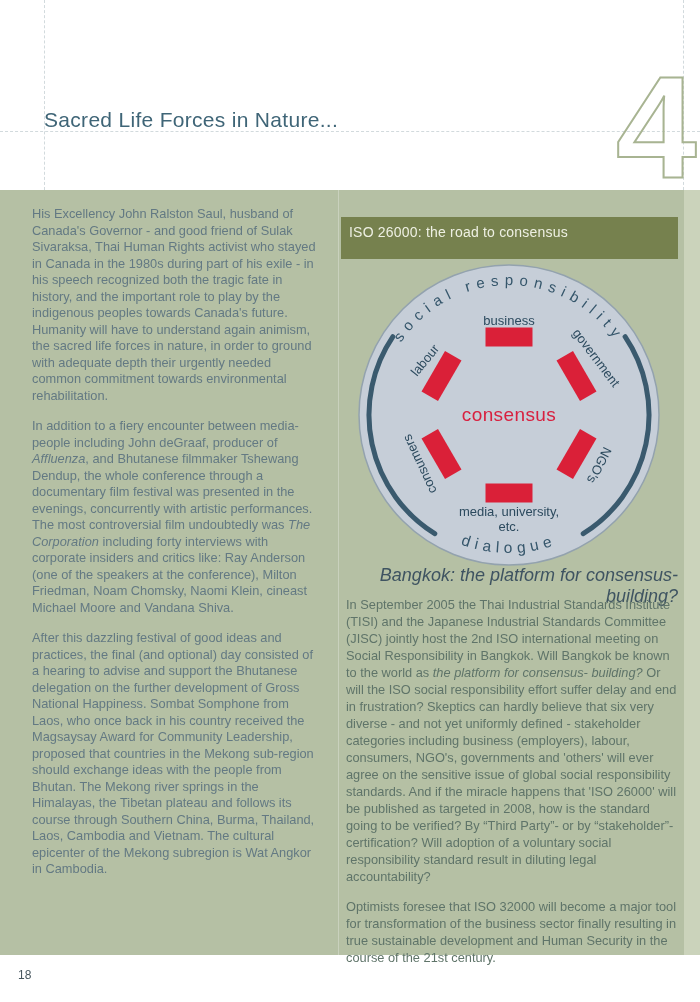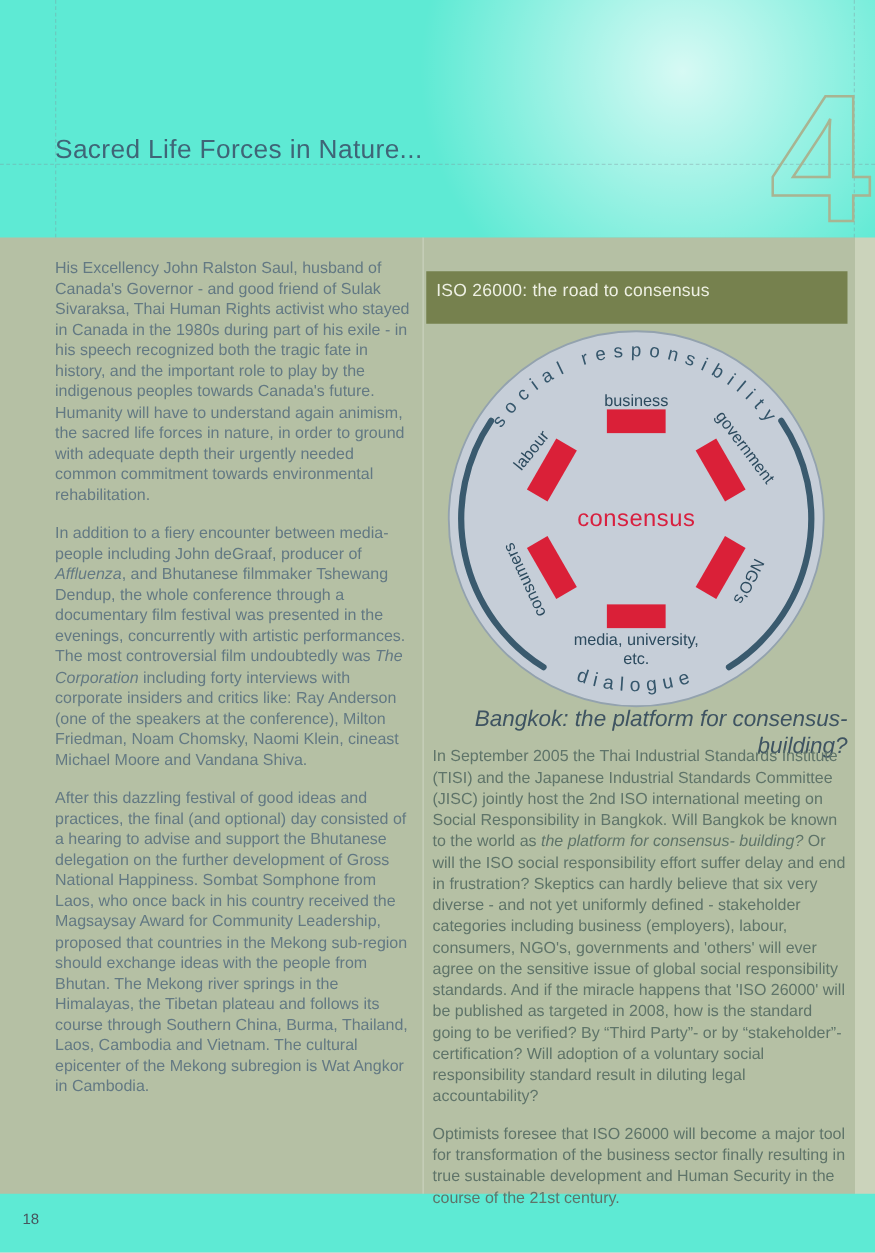--- a/index.html
+++ b/index.html
@@ -1,18 +1,18 @@
 <!DOCTYPE html>
 <html><head>
 <meta charset="utf-8">
 <style>
   html,body{margin:0;padding:0;background:#dfe3e5;}
   .page{
     position:relative;width:700px;height:1002px;margin:0 auto;
-    background:#5eead4;overflow:hidden;
+    background:#ffffff;overflow:hidden;
     font-family:"Liberation Sans","DejaVu Sans",sans-serif;
   }
   .bg-glow{
     position:absolute;left:0;top:0;width:700px;height:190px;
     background:radial-gradient(circle 300px at 78% 30%, rgba(255,255,255,.75), rgba(255,255,255,0) 70%);
   }
   .guide-v{position:absolute;width:0;border-left:1px dashed rgba(125,148,158,.35);}
   .guide-h{position:absolute;height:0;border-top:1px dashed rgba(125,148,158,.35);}
 
   .page-title{
@@ -22,21 +22,21 @@
   .chapter-numeral{
     position:absolute;left:616px;top:55px;
     font-size:145px;line-height:1;font-weight:700;
     color:transparent;-webkit-text-stroke:2px #a8b492;
   }
 
   .green-block{position:absolute;left:0;top:190px;width:684px;height:765px;background:#b5c0a4;}
   .green-strip{position:absolute;left:684px;top:190px;width:16px;height:765px;background:#cbd3bb;}
   .col-seam{position:absolute;left:338px;top:190px;width:1px;height:765px;background:rgba(255,255,255,.28);}
 
-  .left-col{position:absolute;left:44px;top:206px;width:289px;}
+  .left-col{position:absolute;left:32px;top:206px;width:289px;}
   .body-para{margin:0 0 14px 0;font-size:12.8px;line-height:16.5px;color:#637983;}
   .body-para em{font-style:italic;}
 
   .box-header{
     position:absolute;left:341px;top:217px;width:337px;height:42px;
     background:#76814e;color:#eef0e3;font-size:14px;line-height:30px;
     padding-left:8px;box-sizing:border-box;letter-spacing:.2px;
   }
   .diagram-svg{position:absolute;left:354px;top:260px;}
   .diagram-caption{
@@ -114,18 +114,18 @@
     <text class="diag-label" transform="translate(-72,76) rotate(-115)" text-anchor="start">consumers</text>
     <text class="diag-label" transform="translate(-92,-38) rotate(-51)" text-anchor="start">labour</text>
 
     <text class="diag-center" x="0" y="6" text-anchor="middle">consensus</text>
   </svg>
 
   <div class="diagram-caption">Bangkok: the platform for consensus-building?</div>
 
   <div class="right-col">
       <p class="body-para"><span>In September 2005 the Thai Industrial Standards Institute (TISI) and the Japanese Industrial Standards Committee (JISC) jointly host the 2nd ISO international meeting on Social Responsibility in Bangkok. Will Bangkok be known to the world as </span><em>the platform for consensus- building?</em><span> Or will the ISO social responsibility effort suffer delay and end in frustration? Skeptics can hardly believe that six very diverse - and not yet uniformly defined - stakeholder categories including business (employers), labour, consumers, NGO's, governments and 'others' will ever agree on the sensitive issue of global social responsibility standards. And if the miracle happens that 'ISO 26000' will be published as targeted in 2008, how is the standard going to be verified? By “Third Party”- or by “stakeholder”- certification?  Will adoption of a voluntary social responsibility standard result in diluting legal accountability?</span></p>
-      <p class="body-para"><span>Optimists foresee that ISO 26000 will become a major tool for transformation of the business sector finally resulting in true sustainable development and Human Security in the course of the 21st century.</span></p>
+      <p class="body-para"><span>Optimists foresee that ISO 32000 will become a major tool for transformation of the business sector finally resulting in true sustainable development and Human Security in the course of the 21st century.</span></p>
     </div>
 
   <div class="page-number">18</div>
 
 </div>
 
 </body></html>

